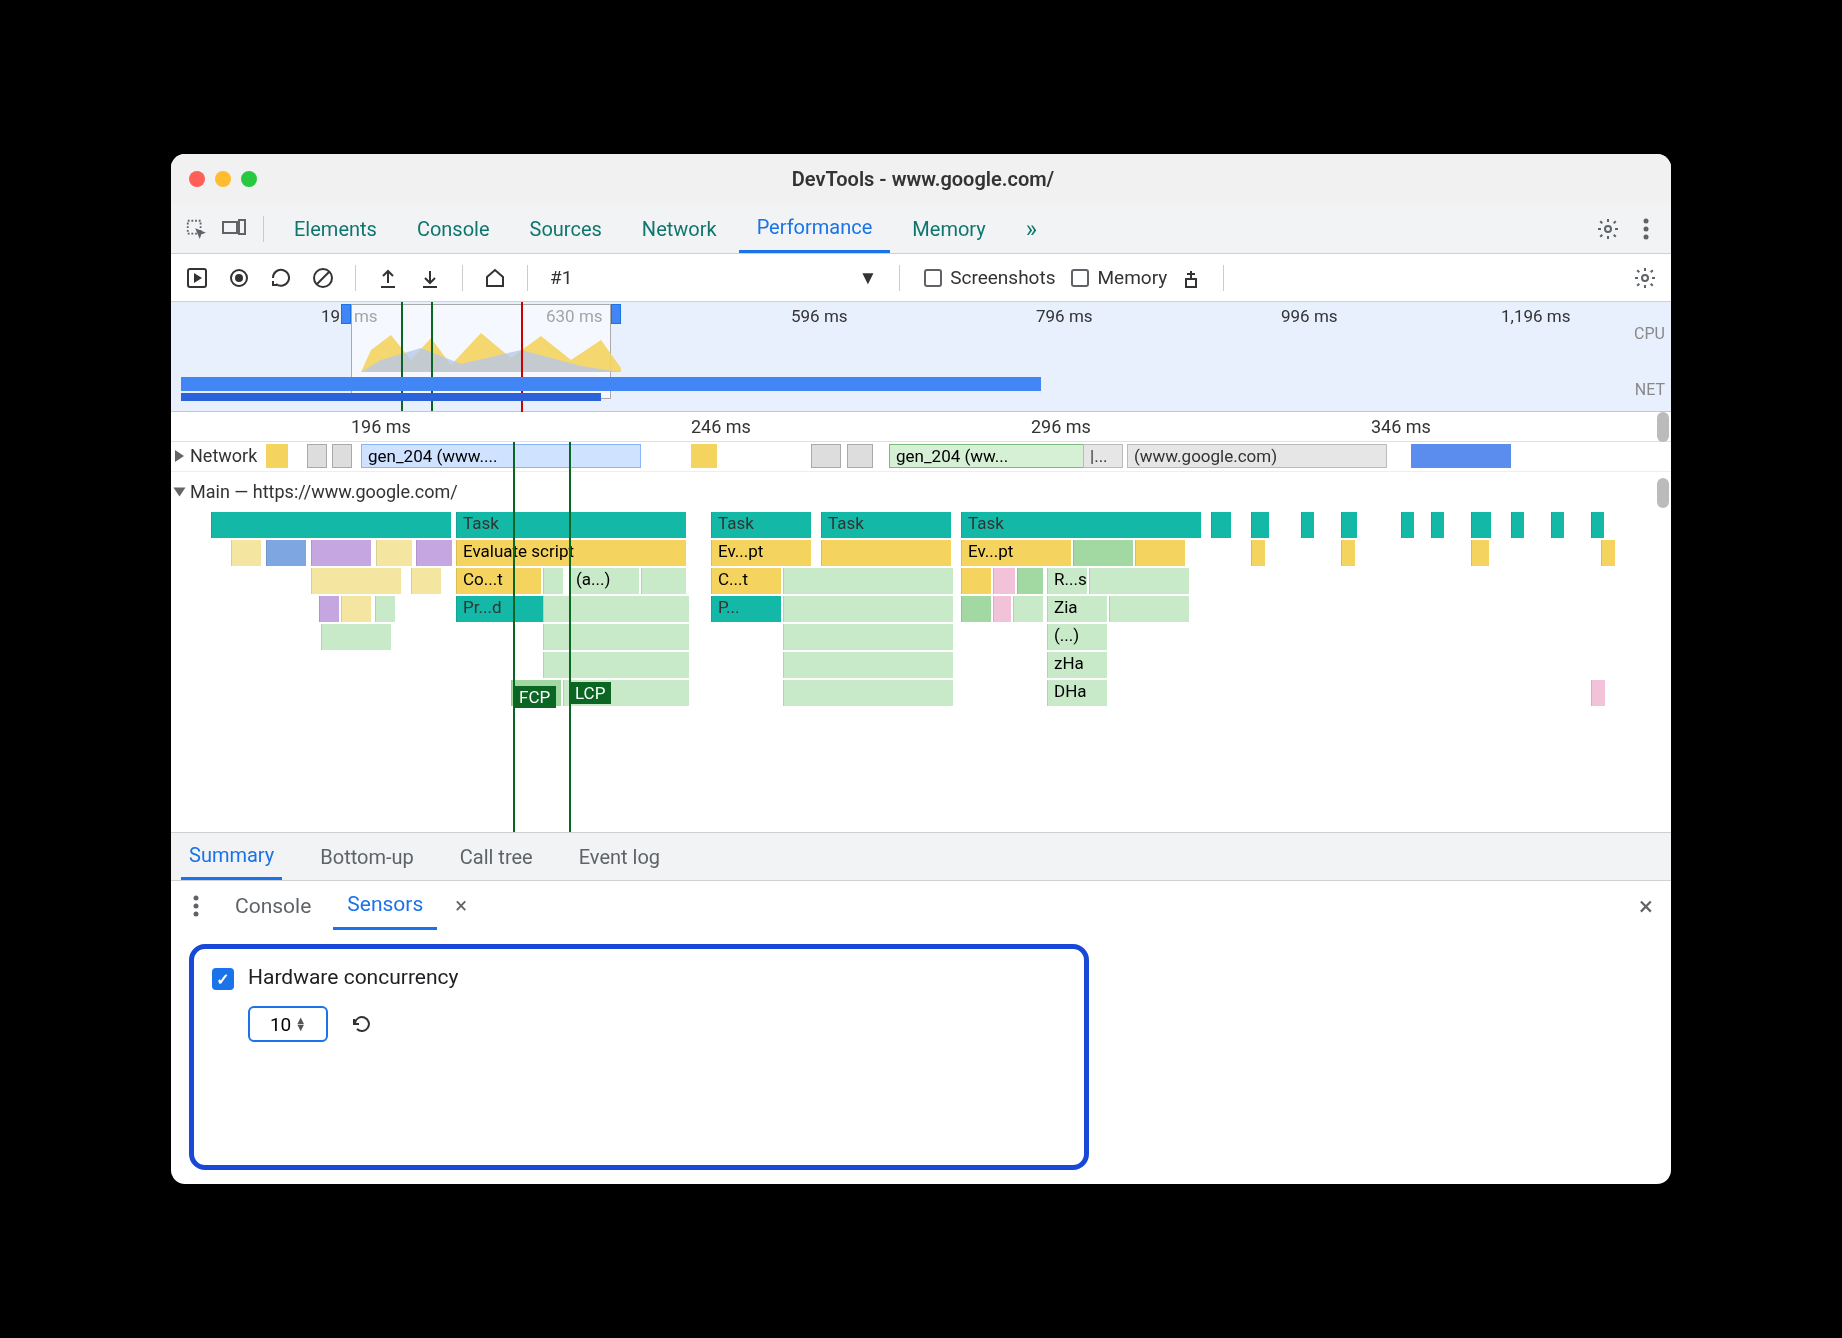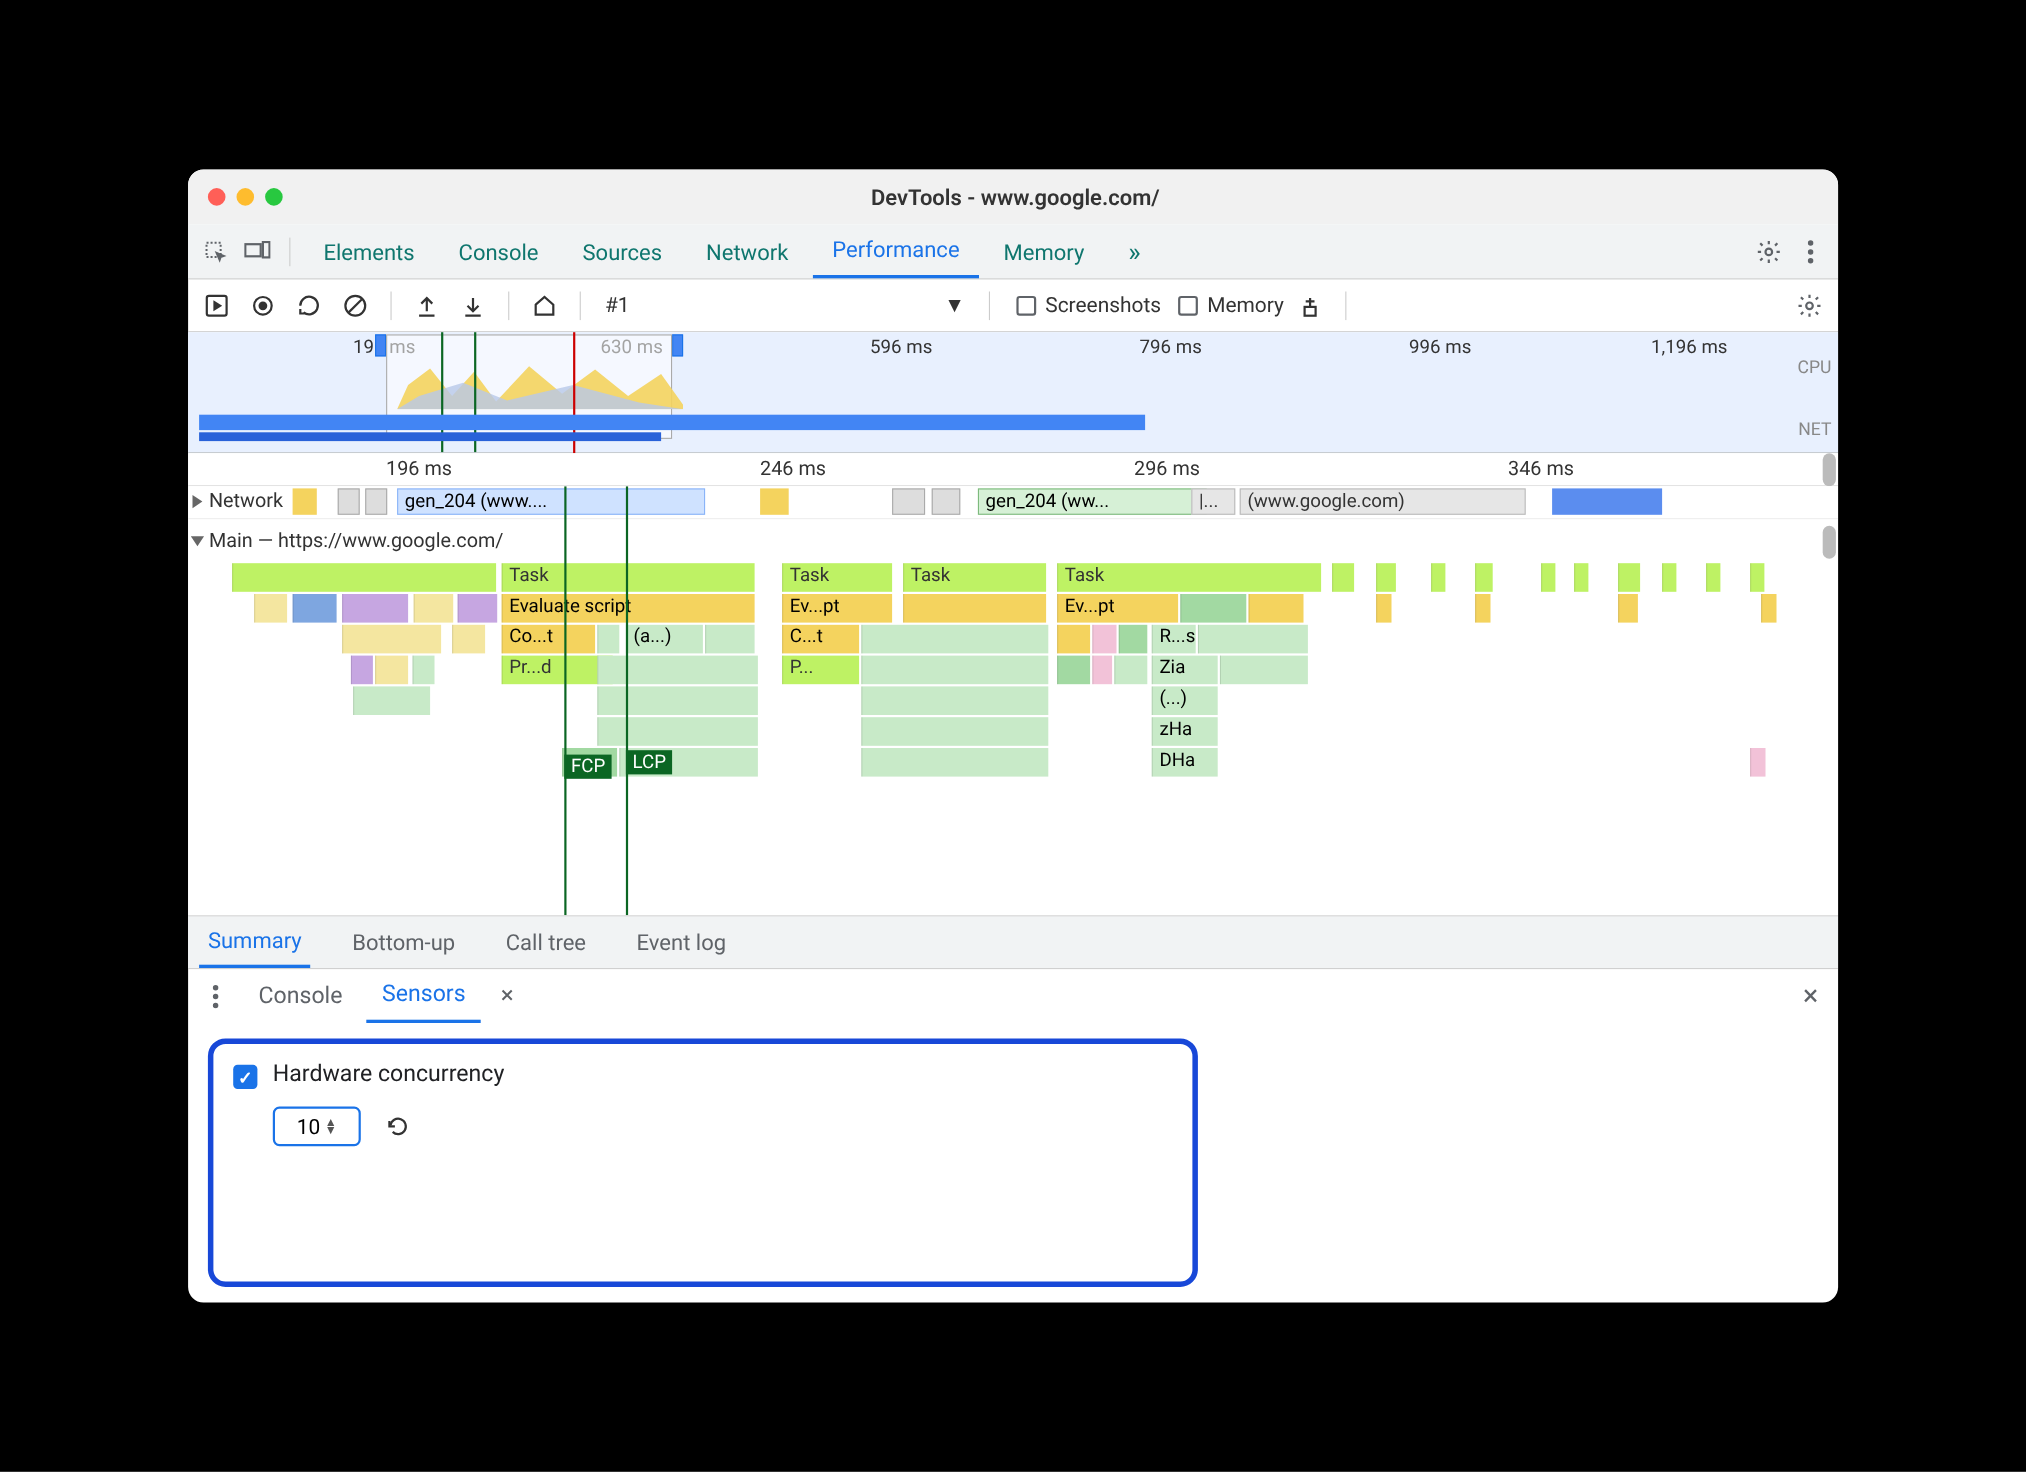--- a/index.html
+++ b/index.html
@@ -80,21 +80,21 @@
 .net-row { position: absolute; top: 0; height: 30px; width: 100%; border-bottom: 1px solid #eee; }
 .net-block { position: absolute; top:2px; height:24px; border:1px solid #aaa; font-size:17px; padding:0 6px;
   display:flex;align-items:center; overflow:hidden; white-space:nowrap; }
 .net-block.blue { background:#cfe2ff; border-color:#8ab4f8; }
 .net-block.green { background:#d6f0d6; border-color:#7dba7d; }
 .net-block.gray { background:#e6e6e6; border-color:#bbb; }
 .net-block.solid-blue { background:#5b8def; border:none; }
 .main-row { position: absolute; top: 36px; height: 30px; width: 100%; }
 .flame { position:absolute; height:26px; font-size:17px; overflow:hidden; white-space:nowrap;
   padding:1px 6px; border-left:1px solid rgba(0,0,0,.1);}
-.gray { background:#bef264; color:#333; }
+.gray { background:#14b8a6; color:#333; }
 .yellow { background:#f4d35e; }
 .lightyellow { background:#f4e6a0; }
 .green { background:#a2d9a2; }
 .lightgreen { background:#c8eac8; }
 .purple { background:#c6a6e1; }
 .blueblk { background:#7ea6e0; }
 .pink { background:#f2c2d8; }
 .marker-line { position:absolute; top:0; bottom:0; width:2px; background:#0b6623; }
 .marker-label { position:absolute; font-size:17px; background:#0b6623; color:#fff;
   padding:1px 6px; }

